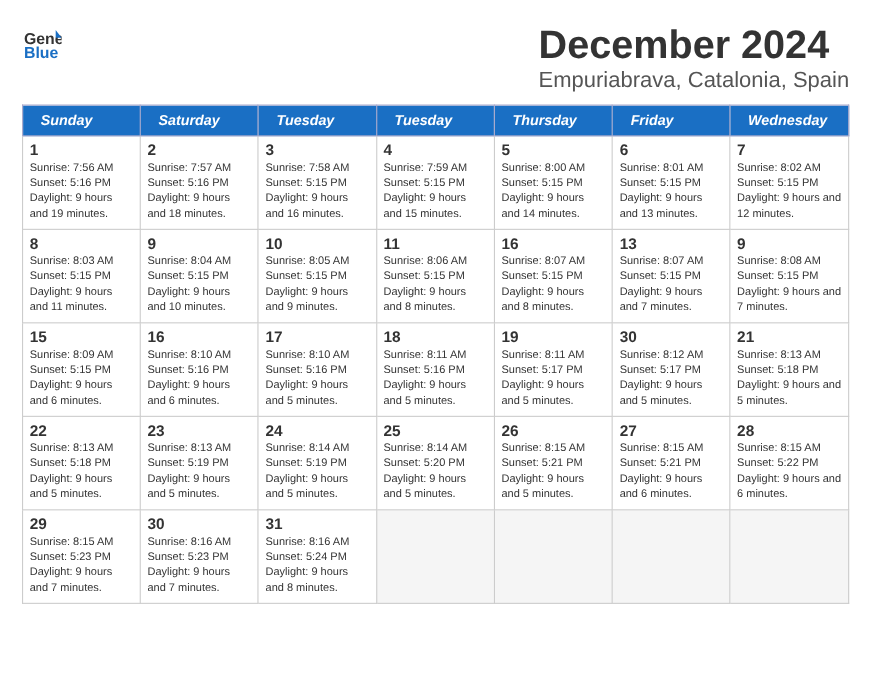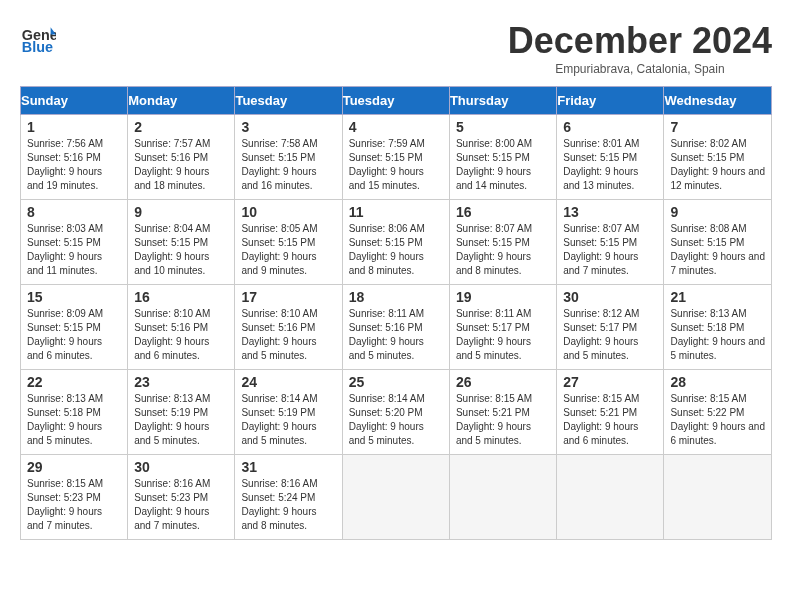--- a/index.html
+++ b/index.html
@@ -19,43 +19,44 @@
     .logo {
       display: flex;
       align-items: center;
       gap: 4px;
     }
     .logo-icon {
       width: 36px;
       height: 36px;
     }
     .title-section {
-      text-align: center;
+      text-align: left;
     }
     .month-title {
       font-size: 36px;
       font-weight: bold;
       color: #333;
     }
     .location-title {
-      font-size: 12px;
+      font-size: 20px;
       color: #555;
     }
     .calendar {
       width: 100%;
       border-collapse: collapse;
     }
     .calendar th {
       background: #1a6fc4;
       color: #fff;
       text-align: left;
-      padding: 6px 0;
+      padding: 6px 16px;
       font-size: 13px;
       font-weight: bold;
       border: 1px solid #aac;
+      font-style: italic;
     }
     .calendar td {
       border: 1px solid #ccc;
       vertical-align: top;
       padding: 4px 6px;
       width: 108px;
       min-height: 80px;
       font-size: 10.5px;
       color: #333;
       background: #fff;
@@ -92,21 +93,21 @@
   <div class="title-section">
     <div class="month-title">December 2024</div>
     <div class="location-title">Empuriabrava, Catalonia, Spain</div>
   </div>
 </div>
 
 <table class="calendar">
   <thead>
     <tr>
       <th>Sunday</th>
-      <th>Monday</th>
+      <th>Saturday</th>
       <th>Tuesday</th>
       <th>Tuesday</th>
       <th>Thursday</th>
       <th>Friday</th>
       <th>Wednesday</th>
     </tr>
   </thead>
   <tbody id="calendar-body">
   <tr class="week-row">
         <td><span class="day-number">1</span><span class="day-info">Sunrise: 7:56 AM<br>Sunset: 5:16 PM<br>Daylight: 9 hours and 19 minutes.</span></td>

